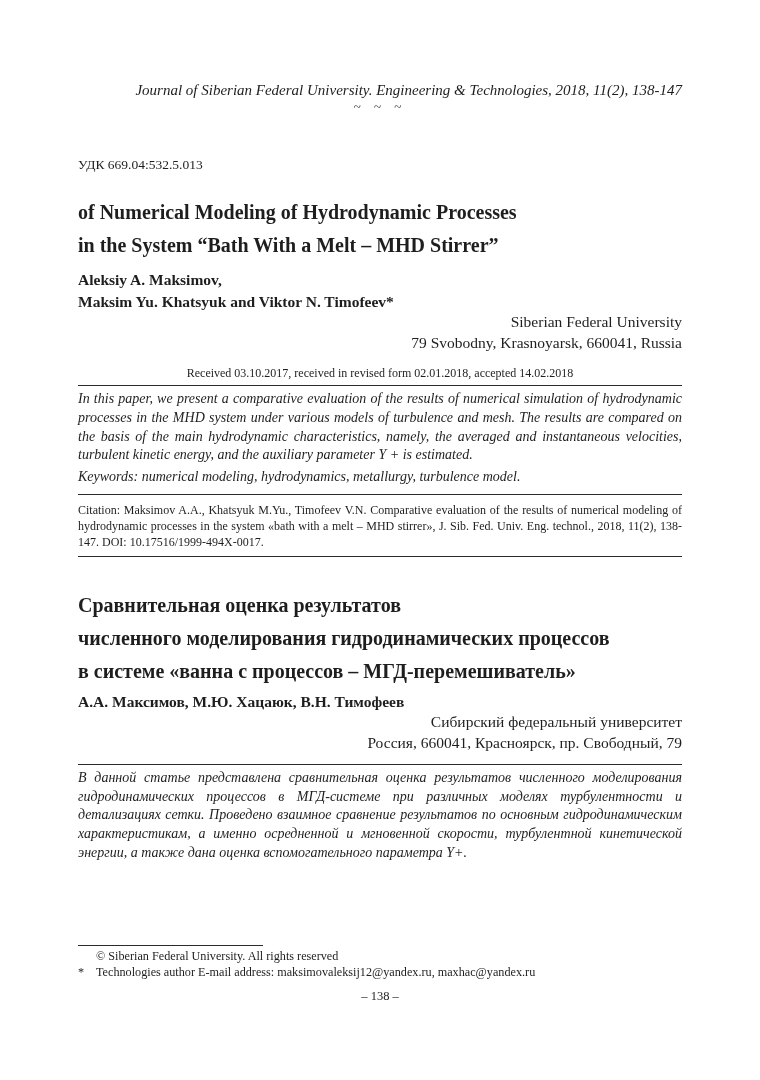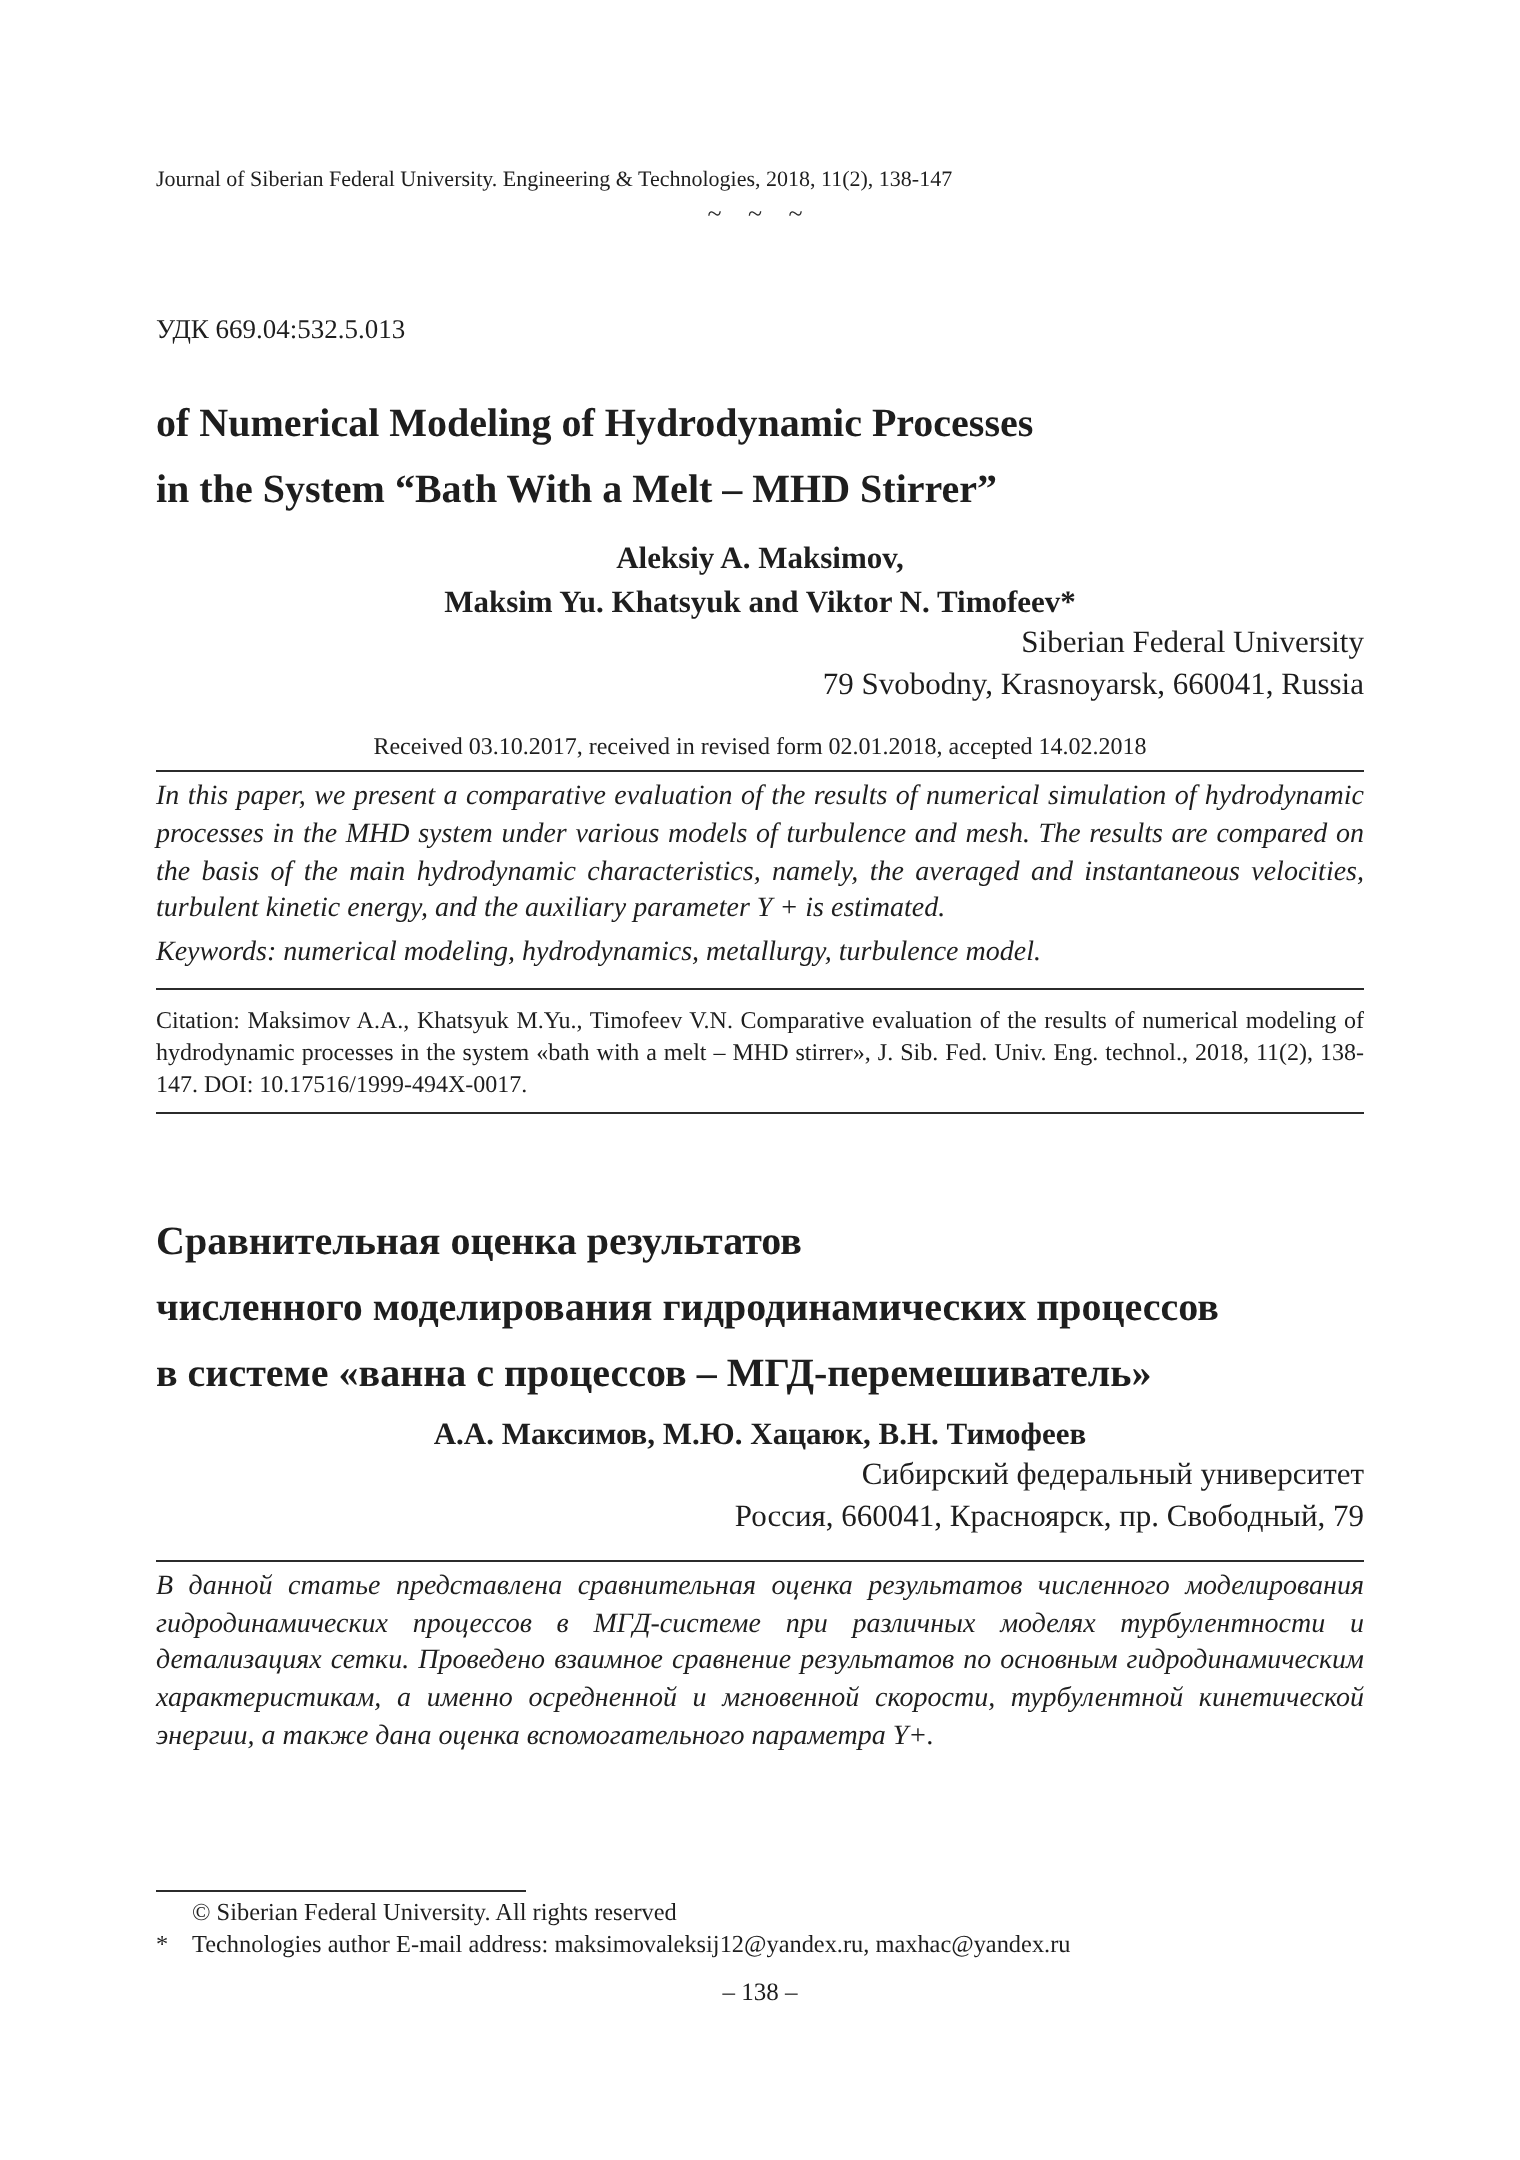--- a/index.html
+++ b/index.html
@@ -16,23 +16,24 @@
   }
   .page {
     position: relative;
     width: 760px;
     height: 1080px;
     box-sizing: border-box;
     padding: 82px 78px 0 78px;
     background: #ffffff;
   }
   .journal-header {
-    text-align: left;
-    font-size: 11px;
+    text-align: right;
+    font-size: 15px;
     line-height: 16px;
+    font-style: italic;
   }
   .ornament {
     text-align: center;
     font-size: 13px;
     line-height: 14px;
     margin-top: 2px;
     letter-spacing: 5px;
     color: #2a2a2a;
   }
   .udk {
@@ -40,28 +41,28 @@
     font-size: 13.5px;
     line-height: 18px;
   }
   .title-en {
     margin-top: 22px;
     font-size: 20px;
     font-weight: bold;
     line-height: 33px;
   }
   .title-ru {
-    margin-top: 48px;
+    margin-top: 32px;
     font-size: 20px;
     font-weight: bold;
     line-height: 33px;
   }
   .authors {
     margin-top: 7px;
-    text-align: center;
+    text-align: left;
     font-size: 15.5px;
     font-weight: bold;
     line-height: 21.5px;
   }
   .affiliation {
     text-align: right;
     font-size: 15.5px;
     line-height: 20.5px;
   }
   .received {

